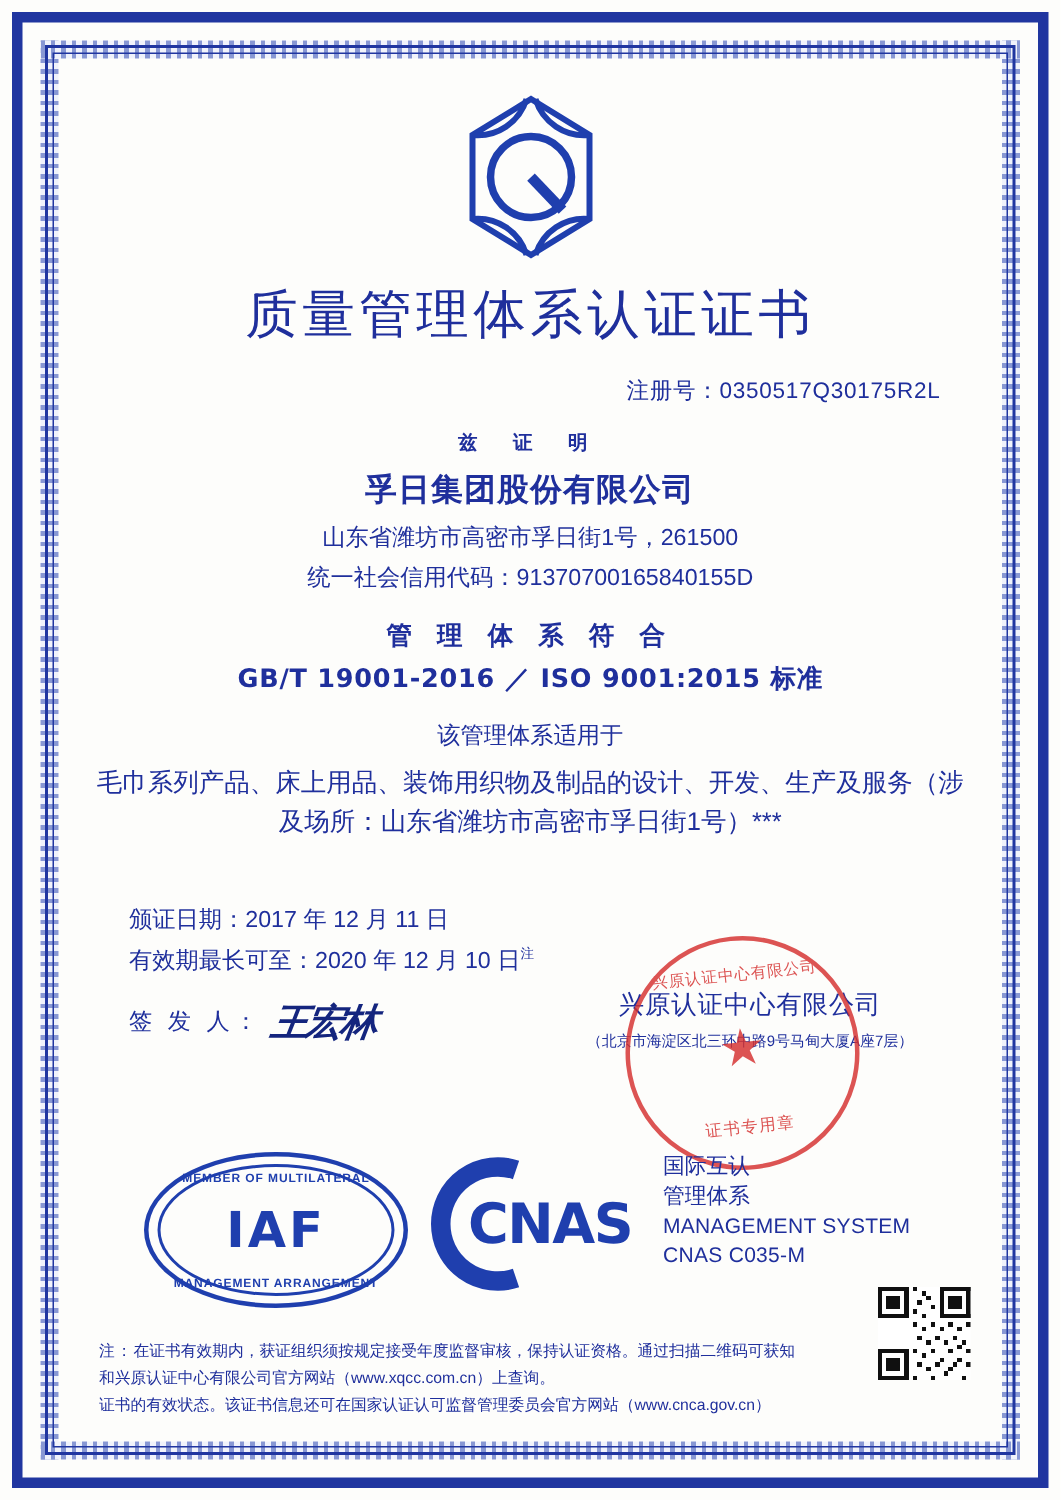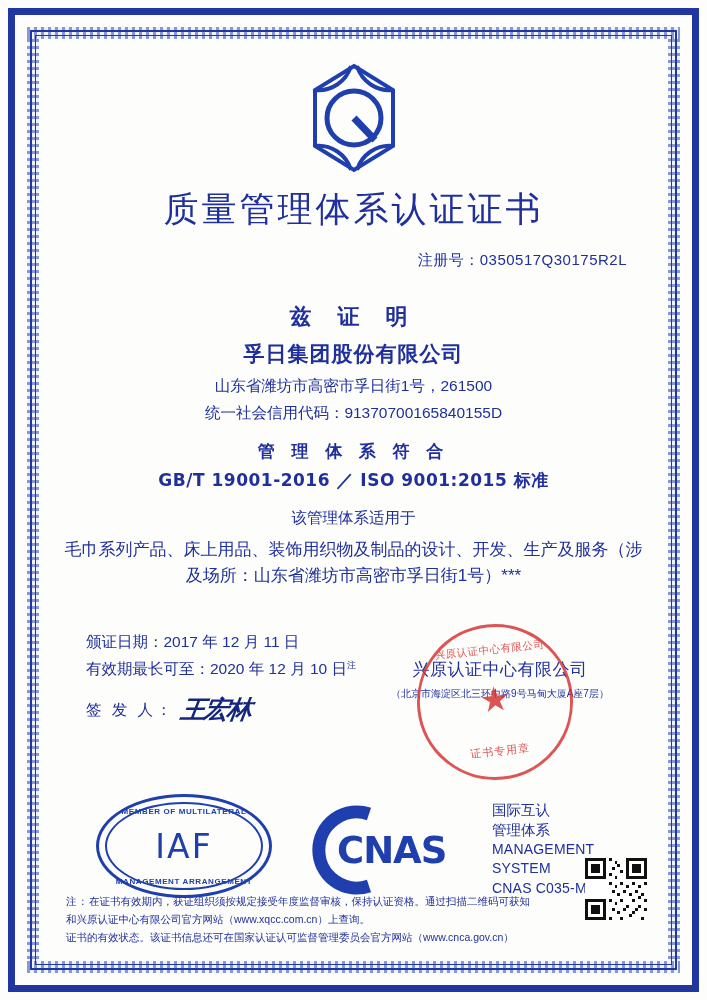--- a/index.html
+++ b/index.html
@@ -83,22 +83,22 @@
   }
   .reg-no {
     margin-top: 18px;
     font-size: 15px;
     color: #1f2f9c;
     text-align: right;
     padding-right: 36px;
     letter-spacing: 0.5px;
   }
   .hereby {
-    margin-top: 32px;
-    font-size: 22px;
+    margin-top: 16px;
+    font-size: 13px;
     letter-spacing: 10px;
     font-weight: bold;
     color: #1f2f9c;
   }
   .company {
     margin-top: 8px;
     font-size: 21px;
     font-weight: bold;
     letter-spacing: 1px;
     color: #1f2f9c;
@@ -238,22 +238,22 @@
     letter-spacing: 1px;
   }
   
   .accred {
     position: absolute;
     left: 10px;
     right: 10px;
     top: 724px;
     height: 130px;
     display: flex;
-    align-items: flex-end;
-    gap: 25px;
+    align-items: flex-start;
+    gap: 0;
   }
   .iaf {
     width: 176px;
     height: 104px;
     position: relative;
     flex: 0 0 auto;
     margin-left: 42px;
   }
   .iaf-ellipse {
     position: absolute;
@@ -266,21 +266,21 @@
     left: 9px; top: 8px; right: 9px; bottom: 8px;
     border: 2px solid #1f3fae;
     border-radius: 50%;
   }
   .iaf-text {
     position: absolute;
     left: 0; right: 0; top: 50%;
     transform: translateY(-50%);
     text-align: center;
     font-size: 33px;
-    font-weight: normal;
+    font-weight: bold;
     letter-spacing: 2px;
     color: #1f3fae;
     font-family: "DejaVu Sans", "Liberation Sans", sans-serif;
   }
   .iaf-top {
     position: absolute;
     left: 0; right: 0; top: 13px;
     text-align: center;
     font-size: 8px;
     font-weight: bold;

